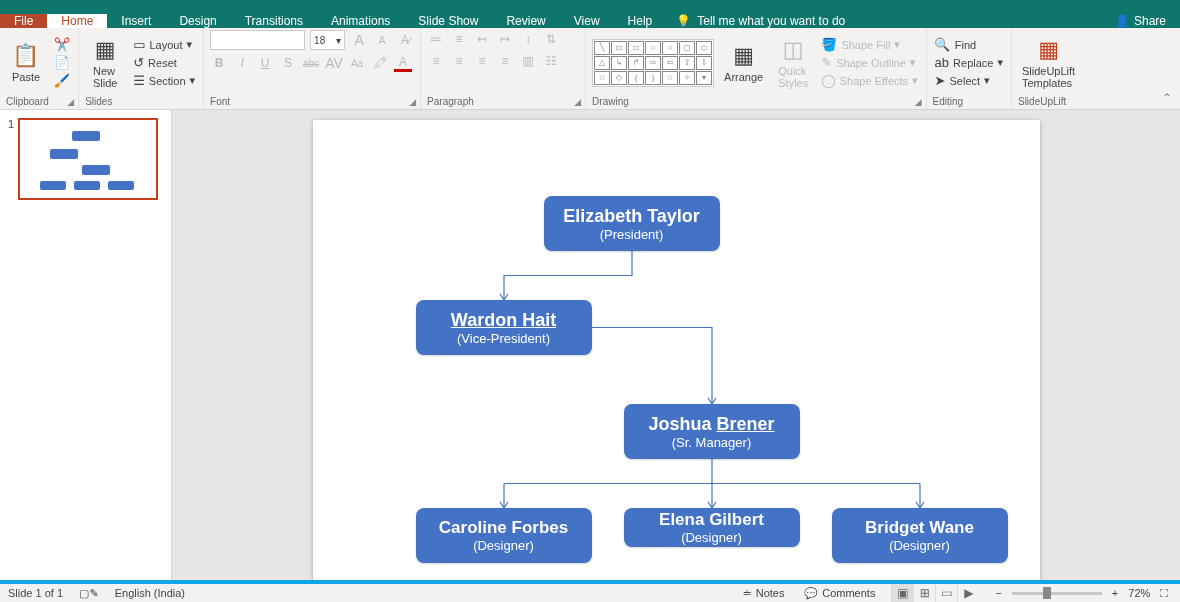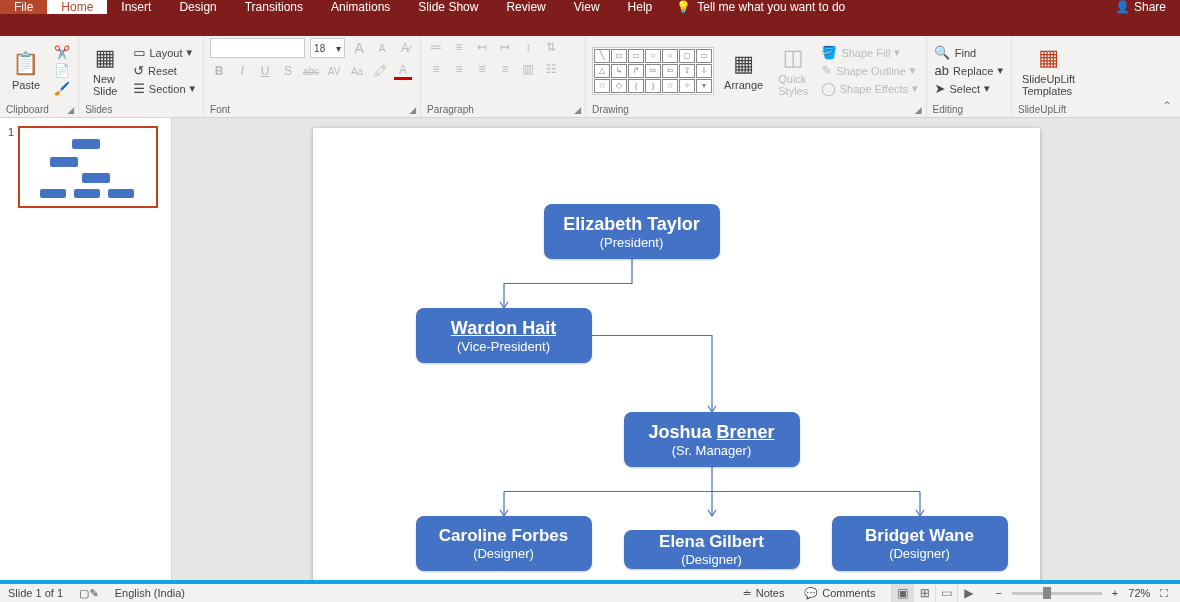--- a/index.html
+++ b/index.html
@@ -1,18 +1,18 @@
 <!DOCTYPE html>
 <html><head>
 <meta charset="utf-8">
 <style>
 *{box-sizing:border-box;margin:0;padding:0;font-family:"Segoe UI",Tahoma,sans-serif;user-select:none}
 body{background:#e6e6e6;overflow:hidden}
 .app{width:1180px;height:602px;display:flex;flex-direction:column;background:#fff}
-.tabs{height:36px;background:#7f1d1d;display:flex;color:#fff;font-size:12px;align-items:flex-start}
+.tabs{height:28px;background:#0f766e;display:flex;color:#fff;font-size:12px;align-items:flex-end}
 .tab{padding:0 14px;display:flex;align-items:center;cursor:pointer}
 .tab.active{background:#fff;color:#b7472a}
 .tab.file{background:#b7472a;font-weight:400}
 .tellme{display:flex;align-items:center;gap:6px;margin-left:10px}
 .spacer{flex:1}
 .share{display:flex;align-items:center;gap:4px;padding:0 14px}
 .ribbon{height:82px;background:#f3f2f1;border-bottom:1px solid #d4d4d4;display:flex;font-size:11px;color:#444}
 .group{display:flex;flex-direction:column;border-right:1px solid #e1e1e1;padding:2px 6px 0}
 .gcontent{flex:1;display:flex;align-items:center;gap:6px}
 .glabel{text-align:left;font-size:10px;color:#666;padding:1px 0 2px;position:relative}
@@ -129,21 +129,21 @@
           <span class="fb dis" style="font-size:14px">A</span>
           <span class="fb dis" style="font-size:10px">A</span>
           <span class="fb dis">A̷</span>
         </div>
         <div class="row">
           <span class="fb dis" style="font-weight:700">B</span>
           <span class="fb dis" style="font-style:italic">I</span>
           <span class="fb dis" style="text-decoration:underline">U</span>
           <span class="fb dis">S</span>
           <span class="fb dis" style="text-decoration:line-through;font-size:10px">abc</span>
-          <span class="fb dis" style="font-size:10px">AV</span>
+          <span class="fb dis" style="font-size:14px">AV</span>
           <span class="fb dis" style="font-size:10px">Aa</span>
           <span class="fb dis">🖍</span>
           <span class="fb dis" style="border-bottom:3px solid #c00">A</span>
         </div>
       </div>
       <div class="glabel"><span>Font</span><span class="dlg">◢</span></div>
     </div>
 
     <div class="group" style="min-width:165px">
       <div class="gcontent" style="flex-direction:column;gap:4px;align-items:flex-start">
@@ -278,21 +278,21 @@
             <div class="role">(Vice-President)</div>
           </div>
           <div class="node" style="left: 311px; top: 284px; width: 176px; height: 55px;">
             <div class="name">Joshua <span style="text-decoration:underline">Brener</span></div>
             <div class="role">(Sr. Manager)</div>
           </div>
           <div class="node small" style="left: 103px; top: 388px; width: 176px; height: 55px;">
             <div class="name">Caroline Forbes</div>
             <div class="role">(Designer)</div>
           </div>
-          <div class="node small" style="left: 311px; top: 388px; width: 176px; height: 39px; margin-top: 14px;">
+          <div class="node small" style="left: 311px; top: 388px; width: 176px; height: 39px;">
             <div class="name">Elena Gilbert</div>
             <div class="role">(Designer)</div>
           </div>
           <div class="node small" style="left: 519px; top: 388px; width: 176px; height: 55px;">
             <div class="name">Bridget Wane</div>
             <div class="role">(Designer)</div>
           </div>
         </div>
     </div>
   </div>

